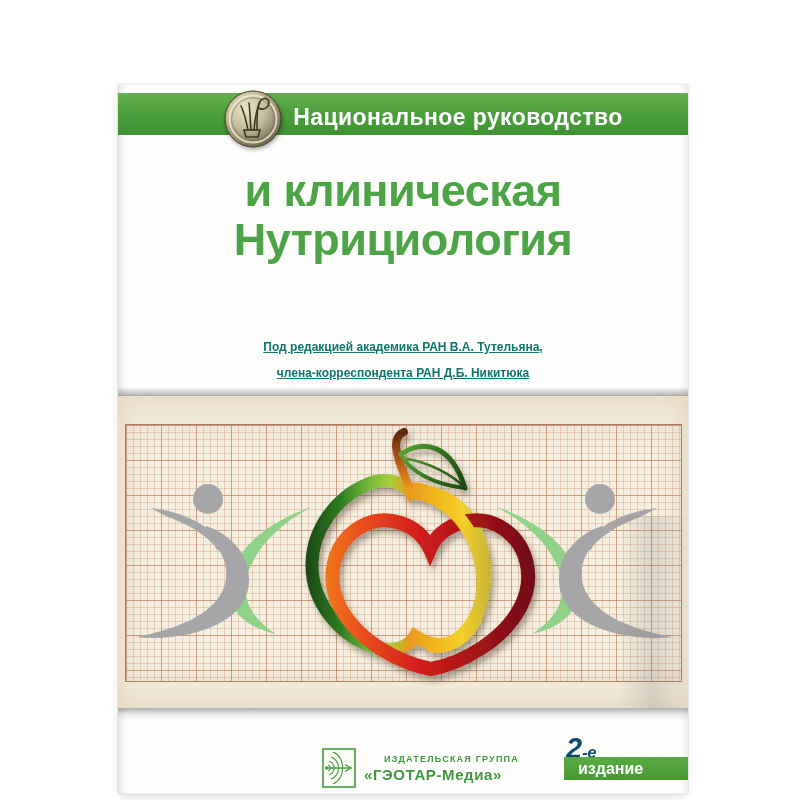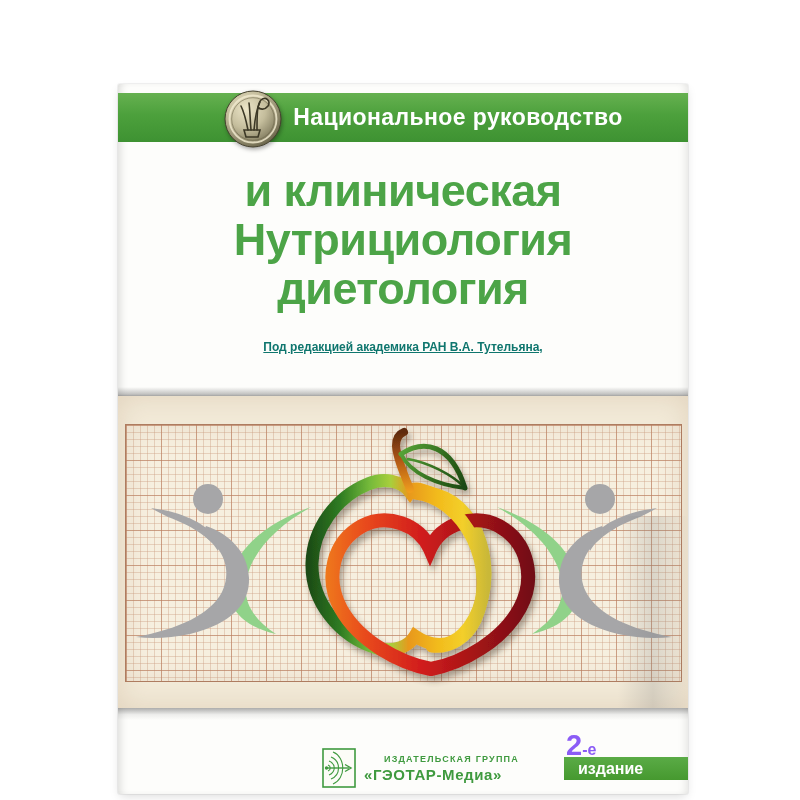--- a/index.html
+++ b/index.html
@@ -3,21 +3,21 @@
 <meta charset="utf-8">
 <style>
   html,body{margin:0;padding:0;background:#ffffff;}
   .stage{position:relative;width:800px;height:800px;background:#ffffff;overflow:hidden;
          font-family:"Liberation Sans","DejaVu Sans",sans-serif;}
   .book{position:absolute;left:118px;top:84px;width:570px;height:710px;background:#fdfdfb;
         border-radius:2px;
         box-shadow:0 0 0 1px rgba(0,0,0,0.05),0 4px 10px -2px rgba(0,0,0,0.15),
                    inset 7px 0 9px -5px rgba(0,0,0,0.14), inset -7px 0 9px -5px rgba(0,0,0,0.10);}
   
-  .band{position:absolute;left:0;top:9px;width:100%;height:49px;
+  .band{position:absolute;left:0;top:9px;width:100%;height:42px;
         background:linear-gradient(to bottom,#66b150 0%,#4ca03c 45%,#3e9232 100%);}
   .band-label{position:absolute;left:120px;right:10px;top:0;height:49px;line-height:49px;
         text-align:center;color:#ffffff;font-weight:bold;font-size:23px;letter-spacing:0.4px;}
   .medallion{position:absolute;left:106px;top:6px;width:58px;height:58px;
         filter:drop-shadow(1px 2px 2px rgba(0,0,0,0.35));}
   
   .title{position:absolute;left:0;top:82px;width:100%;text-align:center;
         color:#4ca447;font-weight:bold;font-size:45px;line-height:49px;letter-spacing:-0.5px;}
   
   .editors{position:absolute;left:0;top:250px;width:100%;text-align:center;
@@ -40,22 +40,22 @@
   .art{position:absolute;left:0;top:0;width:570px;height:312px;}
   .sheet-shadow{position:absolute;left:0;top:624px;width:100%;height:12px;
         background:linear-gradient(to bottom,rgba(92,92,92,0.5) 0%,rgba(140,140,140,0.14) 55%,rgba(255,255,255,0) 100%);}
   
   .pub{position:absolute;left:204px;top:664px;display:flex;align-items:center;}
   .pub-logo{width:34px;height:40px;flex:0 0 auto;}
   .pub-text{margin-left:8px;color:#3f9a3f;}
   .pub-group{font-size:9px;font-weight:bold;letter-spacing:1.2px;margin-bottom:2px;margin-left:20px;}
   .pub-name{font-size:15px;font-weight:bold;letter-spacing:0.6px;}
   
-  .edition-num{position:absolute;left:448px;top:644px;color:#8b5cf6;font-weight:bold;
-        font-size:29px;line-height:34px;}
+  .edition-num{position:absolute;left:448px;top:644px;color:#0c4a6e;font-weight:bold;
+        font-size:29px;line-height:41px;font-style:italic;}
   .edition-num .suffix{font-size:16px;font-weight:bold;}
   .edition-band{position:absolute;left:446px;top:673px;right:0;height:23px;
         background:linear-gradient(to bottom,#5aab46 0%,#46992f 100%);}
   .edition-band-label{color:#ffffff;font-weight:bold;font-size:16px;line-height:23px;padding-left:14px;}
 </style>
 </head>
 <body>
 
 <div class="stage">
   <div class="book">
@@ -80,25 +80,25 @@
         <path d="M24,40 C22,30 20,22 17,16"></path>
         <path d="M27,40 C26,28 26,20 25,13"></path>
         <path d="M30,40 C31,28 33,18 36,12"></path>
         <path d="M33,40 C33,26 33,14 37,10 C42,6 47,11 44,16 C41,20 36,20 34,17"></path>
       </g>
     </svg>
 
     <div class="title">
       <div>и клиническая</div>
       <div>Нутрициология</div>
-      <div>диетология</div>
     </div>
 
     <div class="editors">
       <div>Под редакцией академика РАН В.А. Тутельяна,</div>
+      <div>члена-корреспондента РАН Д.Б. Никитюка</div>
     </div>
 
     <div class="crease"></div>
 
     <div class="sheet">
       <div class="grid"></div>
       <svg class="art" viewBox="0 0 570 312">
         <defs>
           <linearGradient id="gApple" gradientUnits="userSpaceOnUse" x1="190" y1="170" x2="370" y2="170">
             <stop offset="0" stop-color="#1c4b16"></stop>

